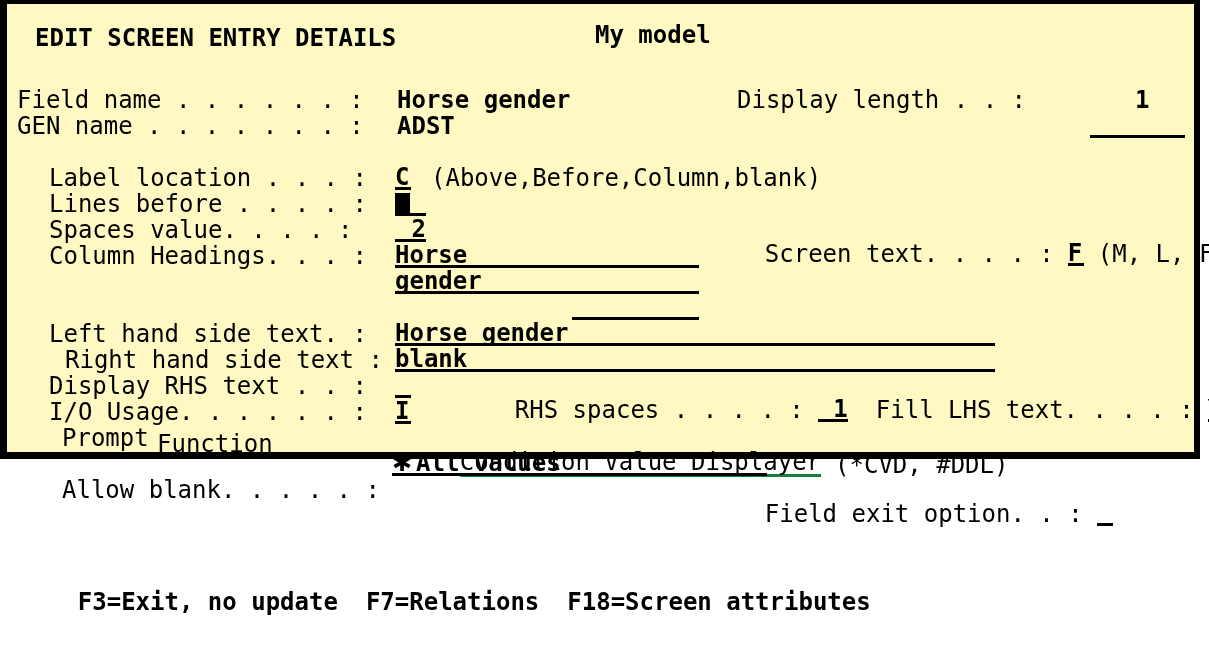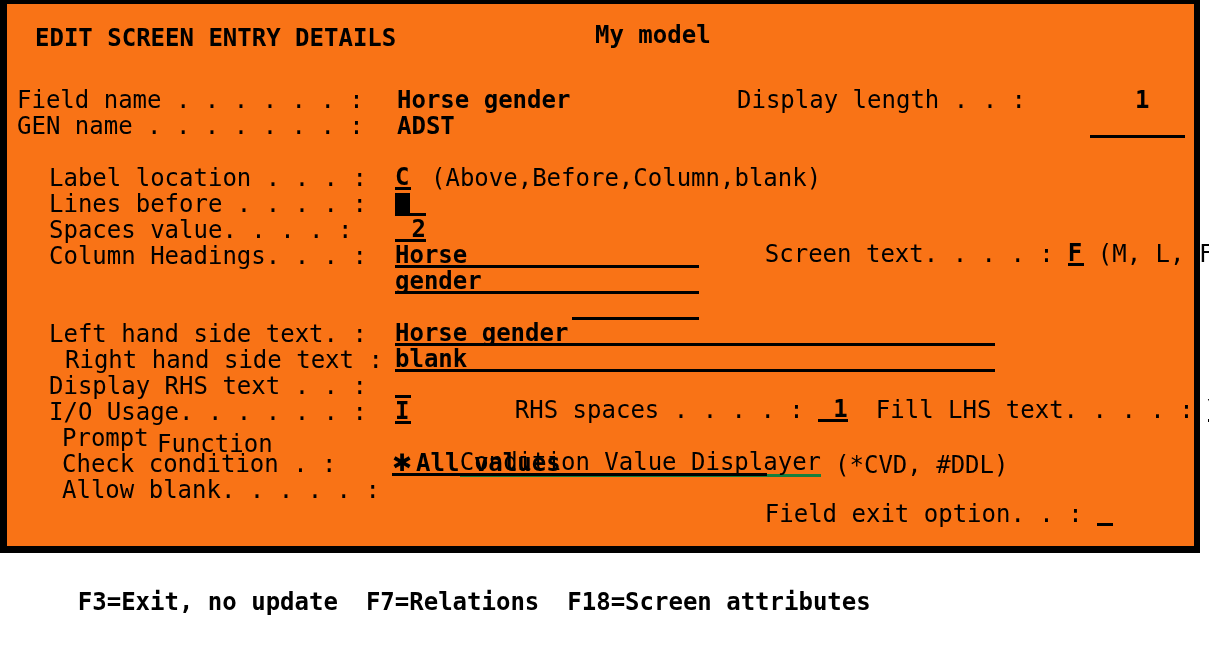--- a/index.html
+++ b/index.html
@@ -1,20 +1,20 @@
 <!DOCTYPE html>
 <html><head>
 <meta charset="utf-8">
 <style>
   html,body{margin:0;padding:0;background:#ffffff;}
   body{width:1209px;height:653px;position:relative;overflow:hidden;
        font-family:"DejaVu Sans Mono","Liberation Mono",monospace;
        font-size:24px;color:#000;}
-  .screen{position:absolute;left:0;top:0;width:1200px;height:553px;
-          box-sizing:border-box;background:#f97316;
+  .screen{position:absolute;left:0;top:0;width:1200px;height:459px;
+          box-sizing:border-box;background:#fef9c3;
           border-left:7px solid #000;border-top:4px solid #000;
           border-right:6px solid #000;border-bottom:7px solid #000;}
   .seg{position:absolute;white-space:pre;line-height:24px;height:24px;}
   .b{font-weight:bold;}
   .fld{display:inline-block;box-sizing:border-box;height:24px;line-height:22px;
        border-bottom:3px solid #000;vertical-align:bottom;white-space:pre;}
   .fld .b{line-height:22px;}
   .grp .lbl{display:inline-block;height:24px;line-height:24px;vertical-align:bottom;}
   .ul{border-bottom:3px solid #15803d;padding-bottom:0px;}
   .cursor{display:inline-block;width:15px;height:20px;background:#000;
@@ -72,21 +72,20 @@
 
   <span class="seg" style="left:42px;top:396px">I/O Usage. . . . . . :</span>
   <span class="seg fld" style="left:388px;top:396px;width:16px"><span class="b">I</span></span>
 
   <span class="seg" style="left:55px;top:422px">Prompt</span>
   <span class="seg" style="left:150px;top:428px">Function</span>
   <span class="seg grp" style="left:395px;top:422px">
     <span class="lbl ul">Condition Value Displayer</span><span class="lbl ml14">(*CVD, #DDL)</span>
   </span>
 
-  <span class="seg" style="left:55px;top:448px">Check condition . :</span>
   <span class="seg fld" style="left:385px;top:448px;width:375px"><span class="star">✱</span><span class="b ml4">All values</span></span>
 
   <span class="seg" style="left:55px;top:474px">Allow blank. . . . . :</span>
   <span class="seg grp" style="left:700px;top:474px">
     <span class="lbl">Field exit option. . :</span><span class="fld ml14" style="width:16px"></span>
   </span>
 
   <span class="seg grp b" style="left:13px;top:562px">
     <span>F3=Exit, no update</span><span class="ml28">F7=Relations</span><span class="ml28">F18=Screen attributes</span>
   </span>

